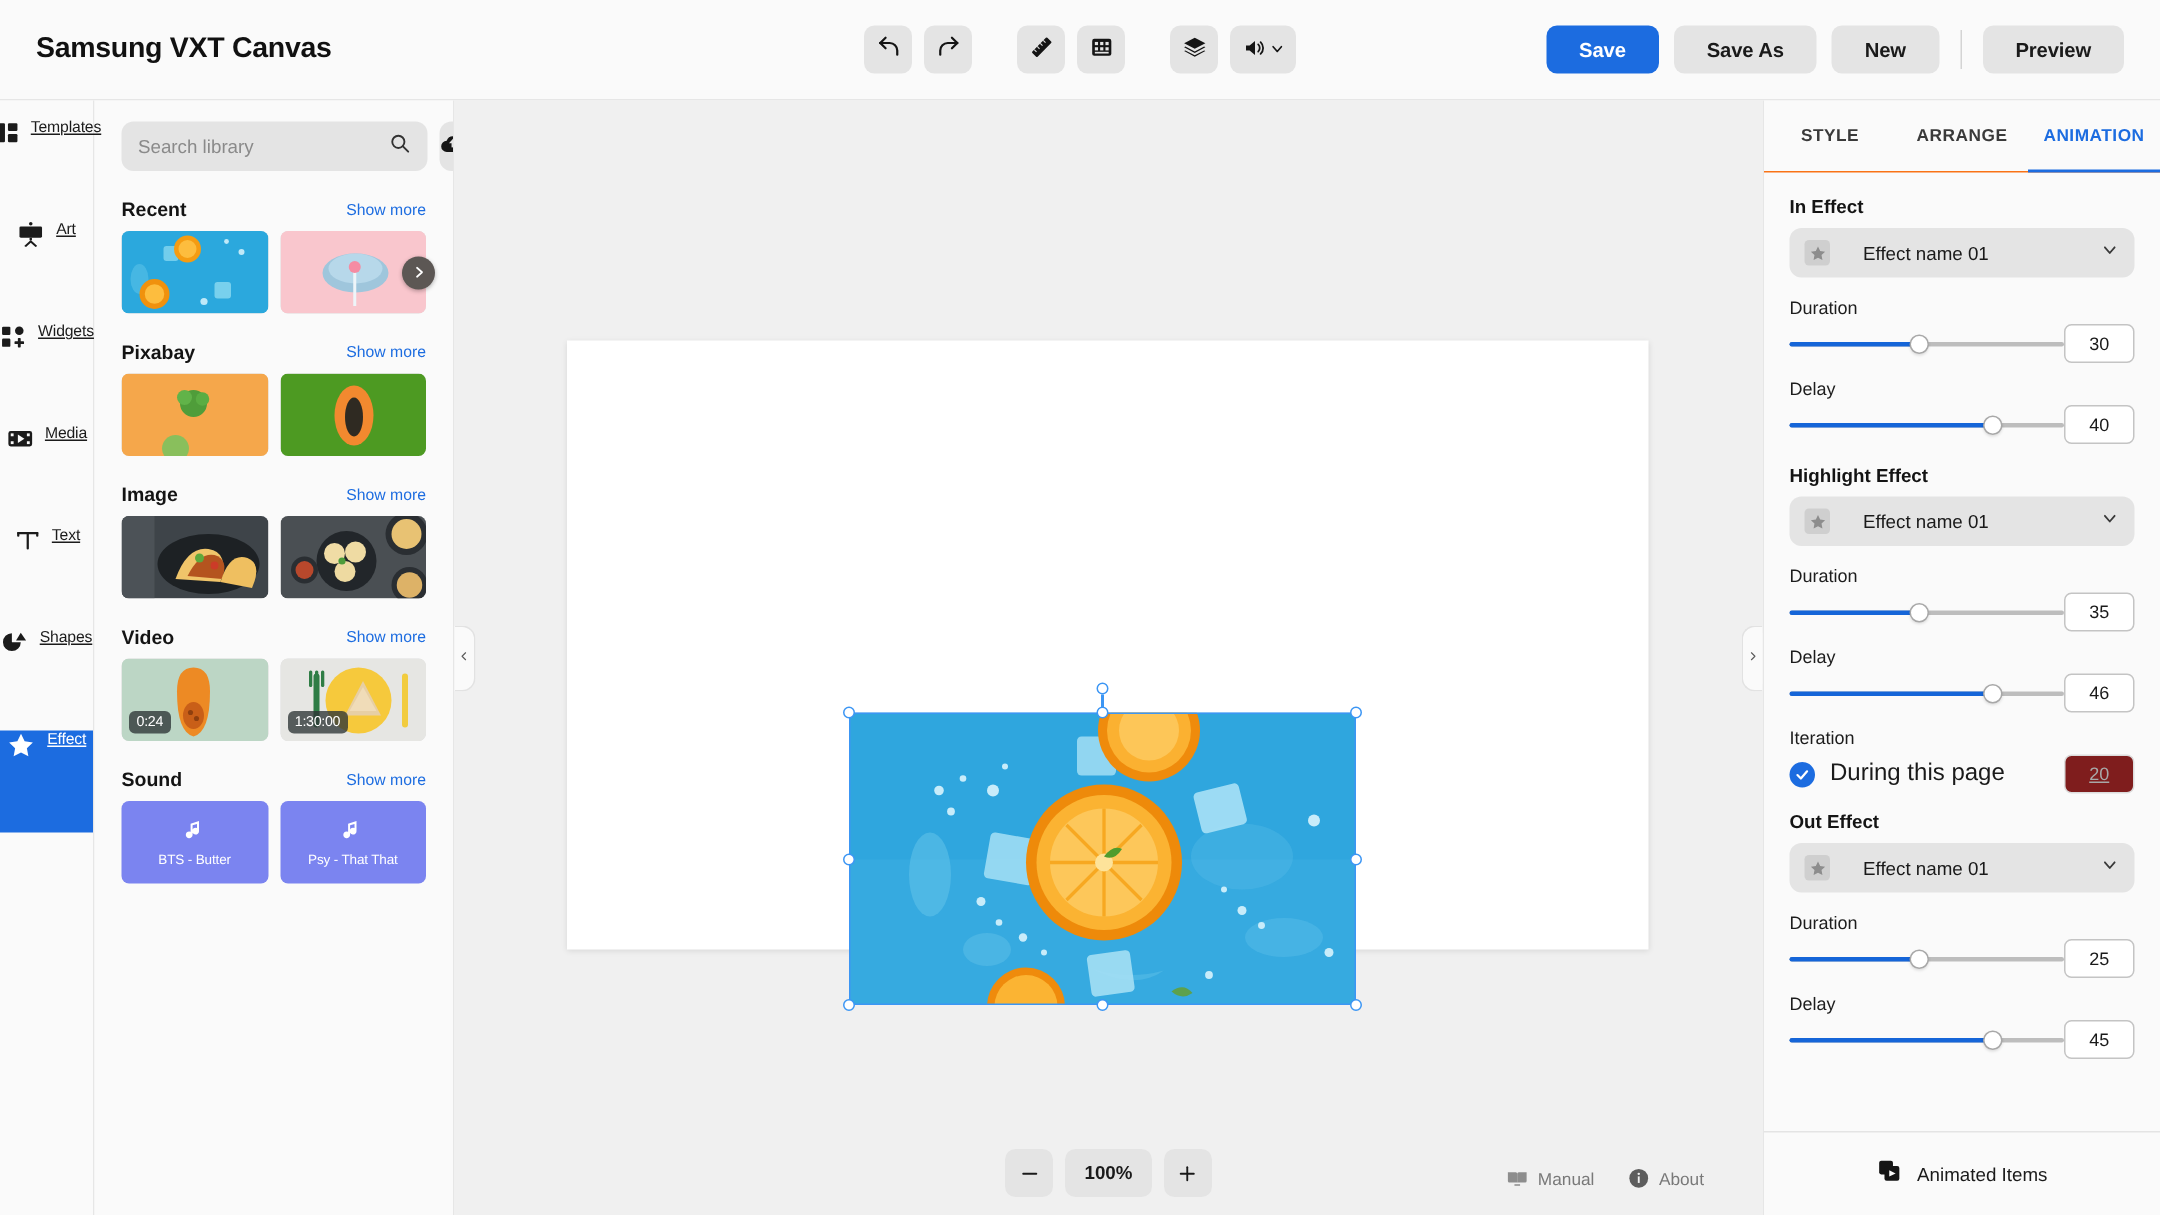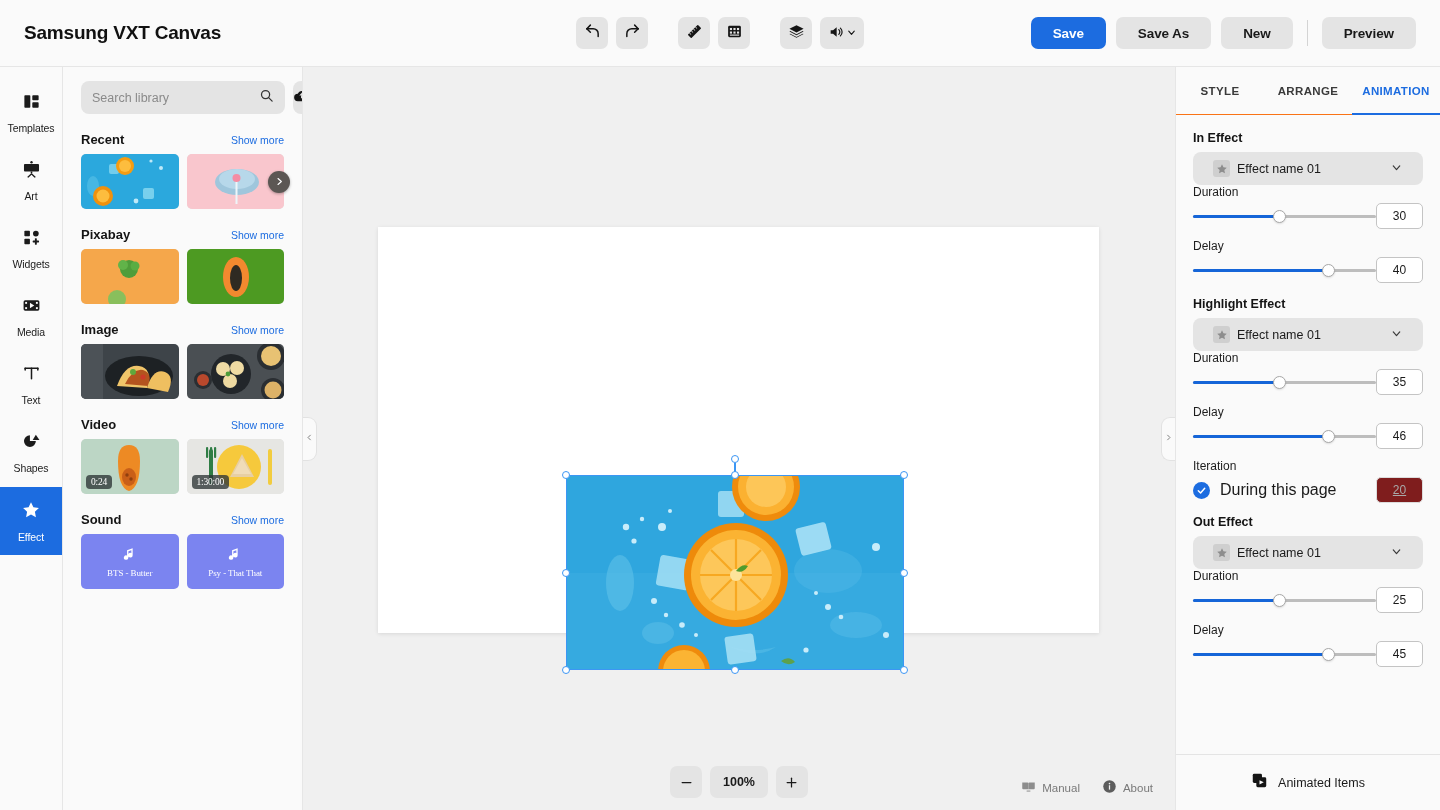--- a/index.html
+++ b/index.html
@@ -38,22 +38,22 @@
 
   
   .body { flex: 1; display: flex; min-height: 0; position: relative; }
 
   
   .rail {
     width: 63px; min-width: 63px; background: #fafafa; border-right: 1px solid #e6e6e6;
     display: flex; flex-direction: column; padding-top: 12px;
   }
   .rail-item {
-    height: 68px; display: flex; flex-direction: column; align-items: center; justify-content: center;
-    gap: 7px; cursor: pointer; color: #1b1b1b; position: relative;
+    height: 68px; display: flex; flex-direction: row; justify-content: center;
+    gap: 7px; cursor: pointer; color: #1b1b1b; position: relative; text-decoration: underline;
   }
   .rail-item .rlabel { font-size: 10.5px; letter-spacing: -0.1px; }
   .rail-item.active { background: #1c6ce0; color: #fff; }
 
   
   .library {
     width: 240px; min-width: 240px; background: #fafafa; border-right: 1px solid #e6e6e6;
     padding: 14px 18px 0 18px; overflow: hidden;
   }
   .search-row { display: flex; gap: 8px; align-items: center; }
@@ -69,21 +69,21 @@
   .upload-btn {
     width: 33px; height: 33px; border-radius: 8px; background: #e4e4e4;
     display: flex; align-items: center; justify-content: center; cursor: pointer; border: none;
   }
   .sec-head {
     display: flex; justify-content: space-between; align-items: center;
     margin: 18px 0 7px 0;
   }
   .sec-title { font-size: 13px; font-weight: 700; color: #141414; }
   .sec-more { font-size: 10.5px; color: #1c6ce0; cursor: pointer; font-weight: 400; }
-  .thumbs { display: flex; gap: 8px; position: relative; font-family: Liberation Serif, serif; }
+  .thumbs { display: flex; gap: 8px; position: relative; }
   .thumb {
     width: 98px; height: 55px; border-radius: 5px; overflow: hidden; position: relative;
     cursor: pointer; background: #ddd;
   }
   .arrow-next {
     position: absolute; right: -6px; top: 50%; transform: translateY(-50%);
     width: 22px; height: 22px; border-radius: 50%; background: #5c5754; color: #fff;
     display: flex; align-items: center; justify-content: center; font-size: 11px; cursor: pointer;
     box-shadow: 0 1px 3px rgba(0,0,0,.3); z-index: 3;
   }
@@ -122,40 +122,40 @@
   .zoombar { position: absolute; left: 50%; transform: translateX(-50%); bottom: 12px; display: flex; gap: 8px; align-items: center; }
   .zbtn {
     width: 32px; height: 32px; border-radius: 7px; background: #e4e4e4; border: none; cursor: pointer;
     display: flex; align-items: center; justify-content: center; color: #1a1a1a;
   }
   .zval {
     height: 32px; min-width: 56px; padding: 0 13px; border-radius: 7px; background: #e4e4e4;
     display: flex; align-items: center; justify-content: center; font-size: 12.5px; font-weight: 700; color: #1a1a1a;
     cursor: pointer;
   }
-  .footer-links { position: absolute; right: 22px; bottom: 14px; display: flex; gap: 22px; align-items: center; }
+  .footer-links { position: absolute; right: 39px; bottom: 14px; display: flex; gap: 22px; align-items: center; }
   .flink { display: flex; align-items: center; gap: 6px; font-size: 11.5px; color: #797979; cursor: pointer; }
 
   
   .rightpanel {
     width: 265px; min-width: 265px; background: #fafafa; border-left: 1px solid #e6e6e6;
     display: flex; flex-direction: column;
   }
   .rtabs { display: flex; height: 48px; border-bottom: 1px solid #f97316; }
   .rtab {
     flex: 1; display: flex; align-items: center; justify-content: center; cursor: pointer;
     font-size: 11.5px; font-weight: 700; letter-spacing: 0.35px; color: #3a3a3a; position: relative;
   }
   .rtab.active { color: #1c6ce0; }
   .rtab.active::after { content: ""; position: absolute; left: 0; right: 0; bottom: -1px; height: 2px; background: #1c6ce0; }
   .rbody { flex: 1; padding: 16px 17px 0 17px; overflow: hidden; }
   .grp-label { font-size: 12.5px; font-weight: 700; color: #141414; margin-bottom: 7px; }
   .dropdown {
     height: 33px; background: #e4e4e4; border-radius: 8px; display: flex; align-items: center;
-    padding: 0 20px; gap: 7px; cursor: pointer; 
+    padding: 0 10px; gap: 22px; cursor: pointer; margin-bottom: 13px;
   }
   .dd-thumb {
     width: 17px; height: 17px; border-radius: 3px; background: #cfcfcf;
     display: flex; align-items: center; justify-content: center; color: #8d8d8d; font-size: 11px;
   }
   .dd-label { flex: 1; font-size: 12.5px; color: #1a1a1a; }
   .field-label { font-size: 12px; color: #1d1d1d; margin-bottom: 4px; }
   .slider-row { display: flex; align-items: center; margin-bottom: 10px; }
   .slider { flex: 1; height: 16px; position: relative; cursor: pointer; }
   .strack { position: absolute; left: 0; right: 0; top: 7px; height: 2.5px; background: #bdbdbd; border-radius: 2px; }

